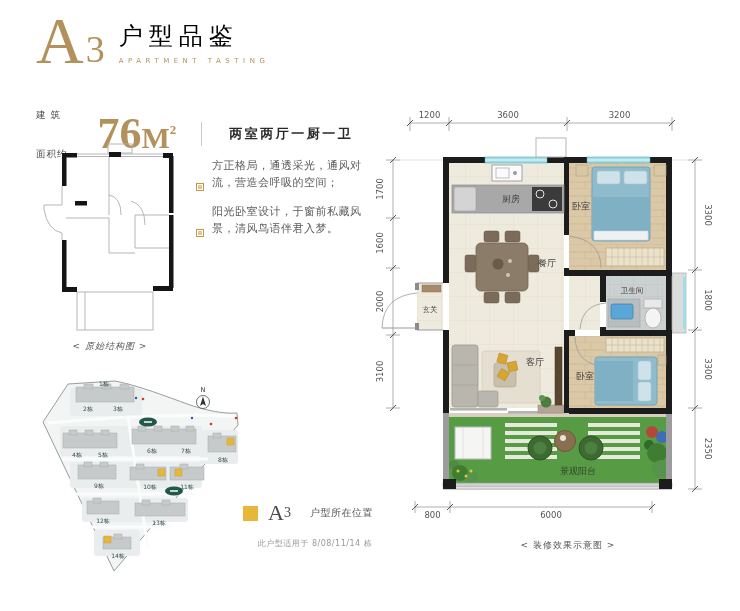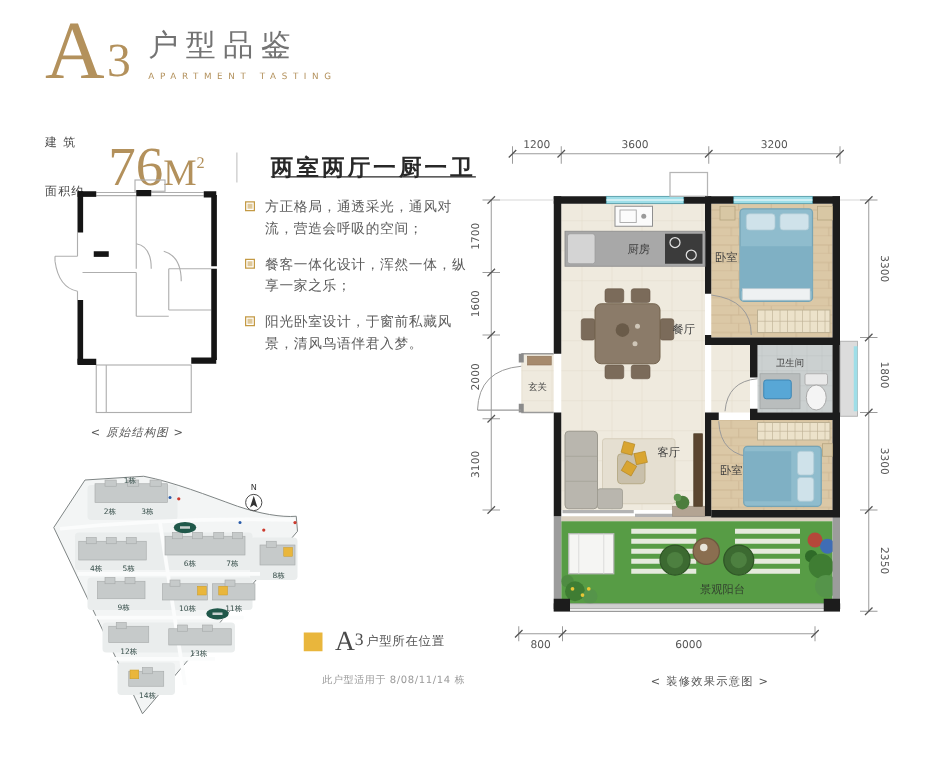--- a/index.html
+++ b/index.html
@@ -5,46 +5,46 @@
   html,body{margin:0;padding:0;}
   body{width:740px;height:611px;position:relative;background:#fff;overflow:hidden;
        font-family:"DejaVu Sans","Liberation Sans",sans-serif;color:#3a3a3a;}
   .abs{position:absolute;}
 
   
   .hdr-row{display:flex;align-items:flex-end;}
   .hdr-A{font-family:"Liberation Serif","DejaVu Serif",serif;font-size:66px;line-height:50px;color:#b3915c;font-weight:400;}
   .hdr-3{font-family:"Liberation Serif","DejaVu Serif",serif;font-size:38px;line-height:34px;color:#b3915c;margin-left:2px;}
   .hdr-right{margin-left:14px;padding-bottom:1px;}
-  .hdr-title{font-size:24px;color:#737373;letter-spacing:6px;font-weight:500;}
+  .hdr-title{font-size:24px;color:#000000;letter-spacing:6px;font-weight:500;}
   .hdr-sub{font-size:7px;color:#b3915c;letter-spacing:4.5px;margin-top:5px;}
 
   
   .area-row{display:flex;align-items:center;}
   .area-labels{font-size:9.5px;color:#4a4a4a;line-height:13px;letter-spacing:1px;white-space:pre;}
-  .area-value{font-family:"Liberation Serif","DejaVu Serif",serif;font-size:44px;line-height:36px;color:#b3915c;margin-left:7px;}
+  .area-value{font-family:"Liberation Serif","DejaVu Serif",serif;font-size:44px;line-height:36px;color:#b3915c;margin-left:18px;font-weight:bold;}
   .area-unit{font-family:"Liberation Serif","DejaVu Serif",serif;font-size:30px;color:#b3915c;}
   .area-sup{font-size:13px;vertical-align:14px;color:#b3915c;}
   .area-div{width:1px;height:24px;background:#c9c9c9;margin:0 15px 0 13px;}
-  .area-layout{font-size:18px;color:#282828;letter-spacing:2.5px;font-weight:600;text-decoration:underline;}
+  .area-layout{font-size:13px;color:#282828;letter-spacing:2.5px;font-weight:600;}
 
   
-  .feat{display:flex;gap:8px;margin-bottom:12px;}
+  .feat{display:flex;gap:8px;margin-bottom:12px;align-items:flex-end;}
   .feat-ico{flex:0 0 auto;width:6px;height:6px;border:1.5px solid #c49a45;margin-top:4px;position:relative;background:#fff;}
   .feat-ico::after{content:"";position:absolute;left:1px;top:1px;right:1px;bottom:1px;background:#c49a45;opacity:.55;}
   .feat-txt{font-size:11px;color:#5c5c5c;line-height:17px;letter-spacing:.5px;}
 
   .caption{font-size:9px;color:#555;text-align:center;letter-spacing:1px;}
 
   
   .legend-row{display:flex;align-items:center;}
   .legend-sq{width:15px;height:15px;background:#e9b63c;flex:0 0 auto;}
   .legend-A{font-family:"Liberation Serif","DejaVu Serif",serif;font-size:22px;color:#4a4a4a;margin-left:10px;line-height:18px;}
   .legend-3{font-family:"Liberation Serif","DejaVu Serif",serif;font-size:14px;color:#4a4a4a;}
-  .legend-txt{font-size:10px;color:#555;margin-left:2px;letter-spacing:.5px;}
+  .legend-txt{font-size:10px;color:#555;margin-left:19px;letter-spacing:.5px;}
   .note{font-size:8px;color:#999;letter-spacing:.5px;text-align:center;}
 
   svg text{font-family:"DejaVu Sans","Liberation Sans",sans-serif;}
 </style>
 </head>
 <body>
 
 <div class="abs" style="left:36px;top:16px;">
   <div class="hdr-row">
     <span class="hdr-A">A</span>
@@ -91,24 +91,20 @@
     <rect x="118" y="143" width="20" height="5"></rect>
     <rect x="40" y="58" width="12" height="4.5"></rect>
   </g>
 </svg>
 <div class="abs caption" style="left:35px;top:340px;width:150px;font-style:italic;">&lt; 原始结构图 &gt;</div>
 
 <div class="abs" style="left:196px;top:157px;width:183px;">
   <div class="feat">
     <span class="feat-ico"></span>
     <span class="feat-txt">方正格局，通透采光，通风对流，营造会呼吸的空间；</span>
-  </div>
-  <div class="feat">
-    <span class="feat-ico"></span>
-    <span class="feat-txt">餐客一体化设计，浑然一体，纵享一家之乐；</span>
   </div>
   <div class="feat">
     <span class="feat-ico"></span>
     <span class="feat-txt">阳光卧室设计，于窗前私藏风景，清风鸟语伴君入梦。</span>
   </div>
 </div>
 
 <svg class="abs" style="left:40px;top:378px;" width="200" height="200" viewBox="0 0 200 200">
   <path d="M28 6 L75 3 C100 8 125 18 150 27 C168 33 185 36 197 35 L198 47 L74 193 L3 44 Z" fill="#f3f5f5" stroke="#7e8484" stroke-width="0.8"></path>
   <g fill="#eaeded" stroke="none">

